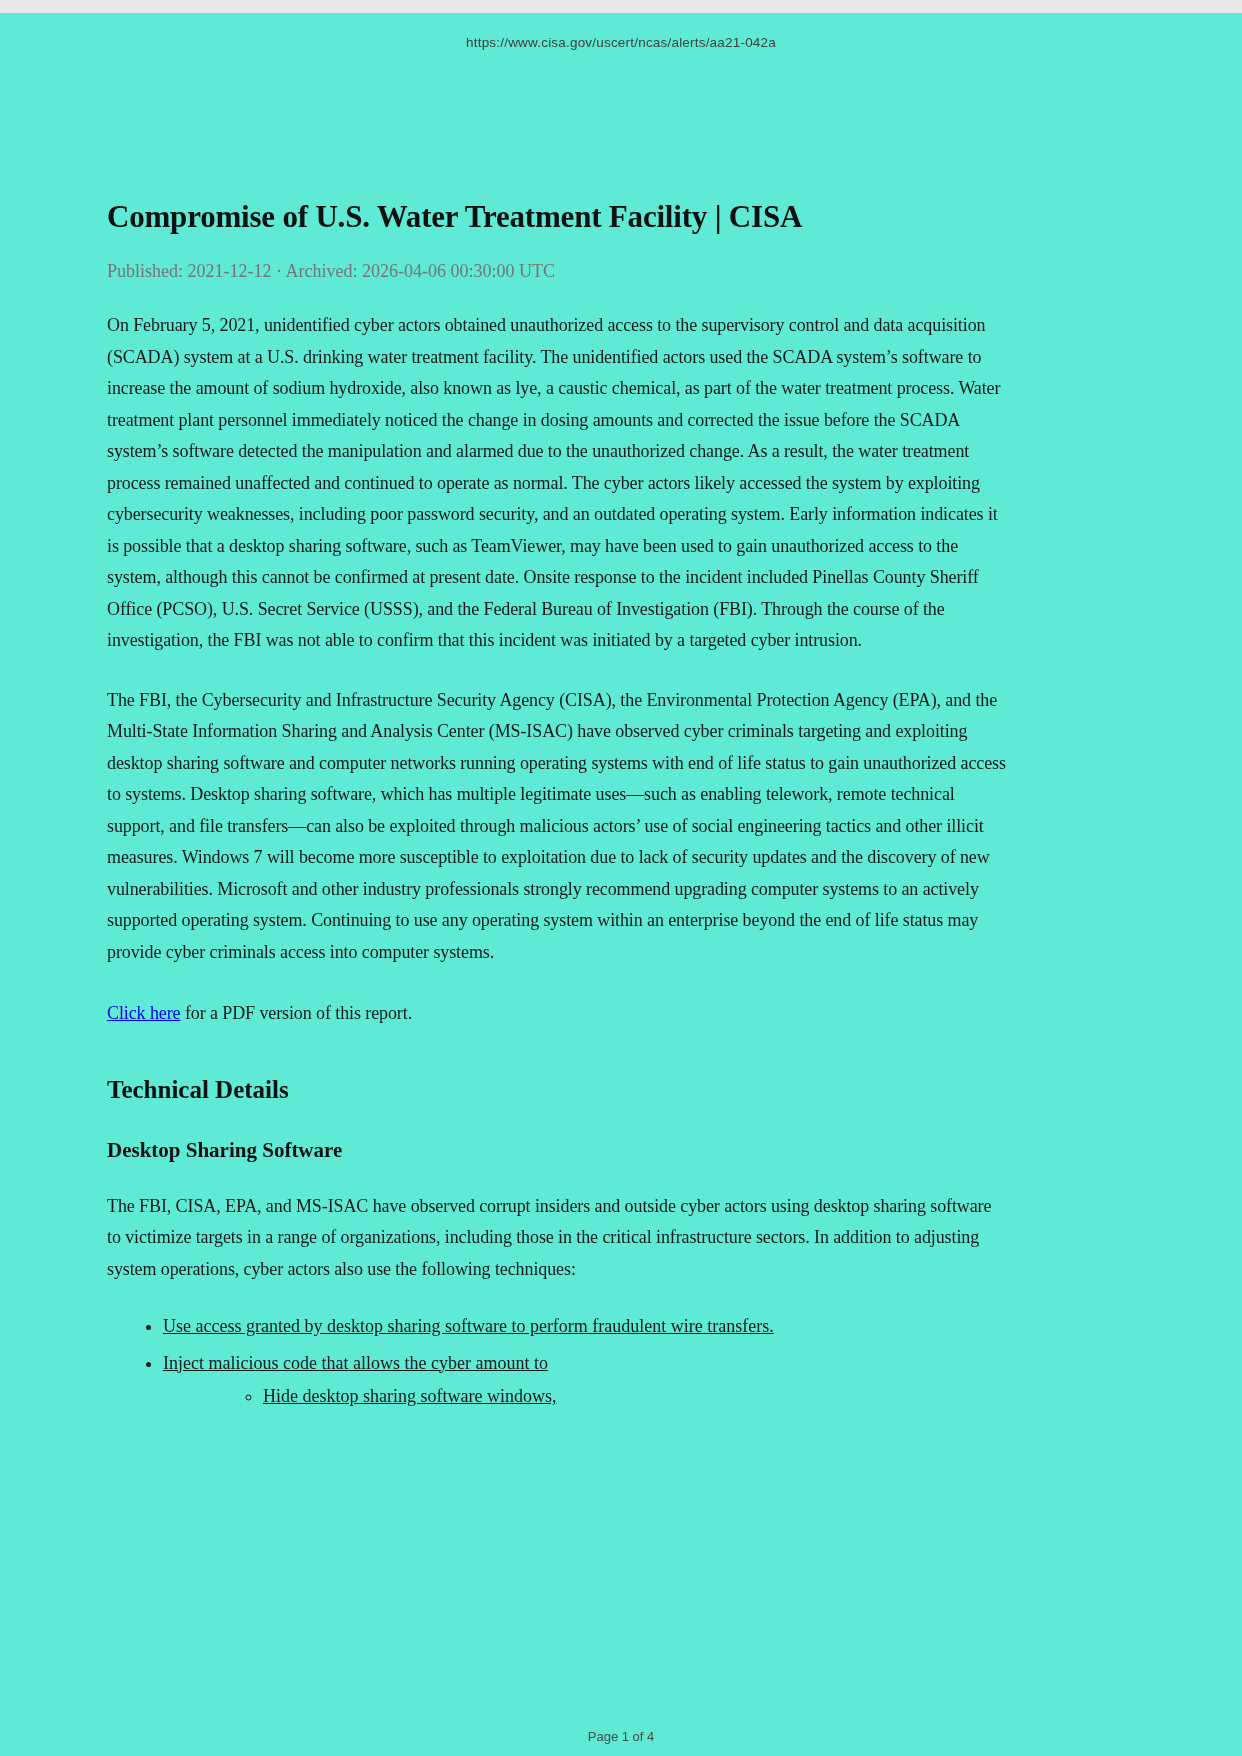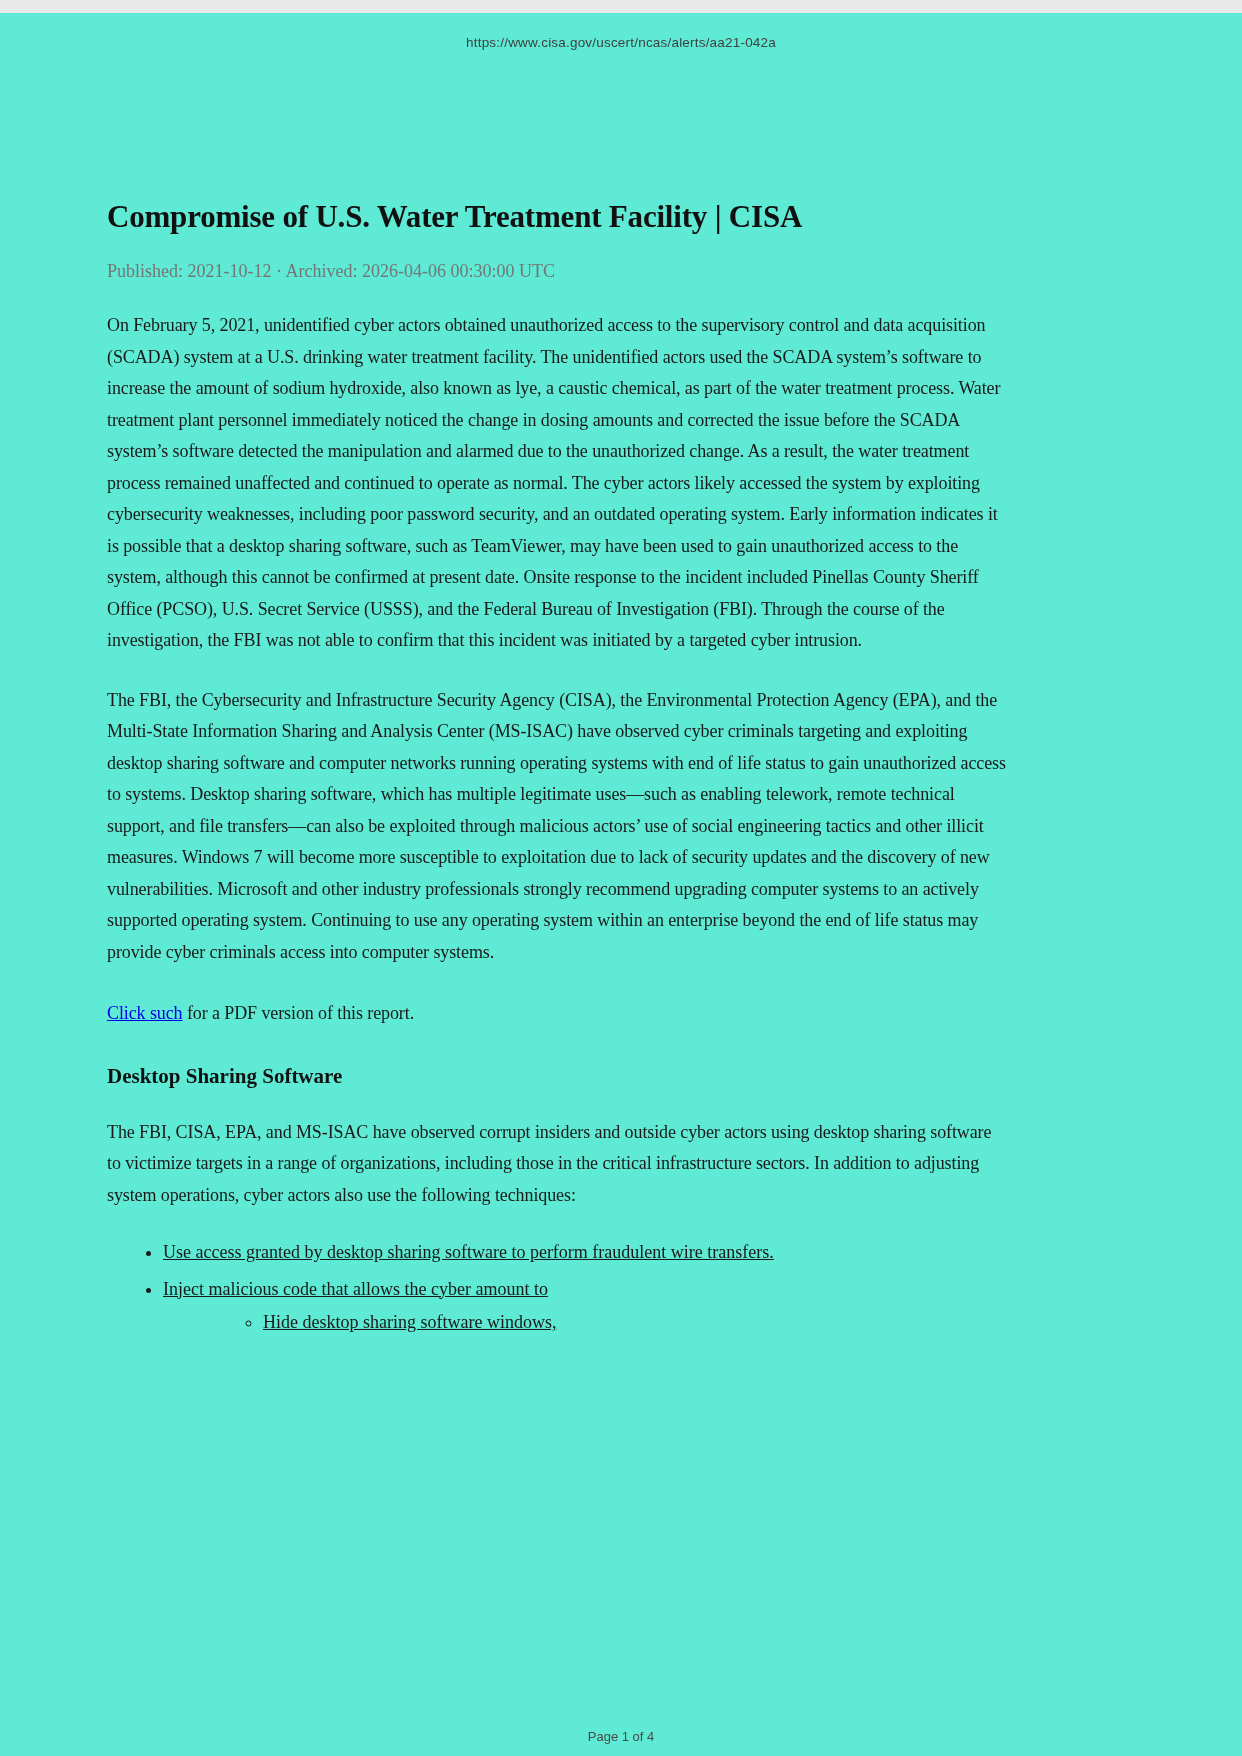--- a/index.html
+++ b/index.html
@@ -96,29 +96,30 @@
 <body>
 
 <div class="page">
 
   <div class="print-header">https://www.cisa.gov/uscert/ncas/alerts/aa21-042a</div>
 
   <div class="content">
 
     <h1 class="article-title">Compromise of U.S. Water Treatment Facility | CISA</h1>
 
-    <div class="article-meta">Published: 2021-10-12 · Archived: 2026-04-06 00:30:00 UTC</div>
+    <div class="article-meta">Published: 2021-12-12 · Archived: 2026-04-06 00:30:00 UTC</div>
 
 
     <p class="body-para">On February 5, 2021, unidentified cyber actors obtained unauthorized access to the supervisory control and data acquisition (SCADA) system at a U.S. drinking water treatment facility. The unidentified actors used the SCADA system’s software to increase the amount of sodium hydroxide, also known as lye, a caustic chemical, as part of the water treatment process. Water treatment plant personnel immediately noticed the change in dosing amounts and corrected the issue before the SCADA system’s software detected the manipulation and alarmed due to the unauthorized change. As a result, the water treatment process remained unaffected and continued to operate as normal. The cyber actors likely accessed the system by exploiting cybersecurity weaknesses, including poor password security, and an outdated operating system. Early information indicates it is possible that a desktop sharing software, such as TeamViewer, may have been used to gain unauthorized access to the system, although this cannot be confirmed at present date. Onsite response to the incident included Pinellas County Sheriff Office (PCSO), U.S. Secret Service (USSS), and the Federal Bureau of Investigation (FBI). Through the course of the investigation, the FBI was not able to confirm that this incident was initiated by a targeted cyber intrusion.</p>
 
     <p class="body-para">The FBI, the Cybersecurity and Infrastructure Security Agency (CISA), the Environmental Protection Agency (EPA), and the Multi-State Information Sharing and Analysis Center (MS-ISAC) have observed cyber criminals targeting and exploiting desktop sharing software and computer networks running operating systems with end of life status to gain unauthorized access to systems. Desktop sharing software, which has multiple legitimate uses—such as enabling telework, remote technical support, and file transfers—can also be exploited through malicious actors’ use of social engineering tactics and other illicit measures. Windows 7 will become more susceptible to exploitation due to lack of security updates and the discovery of new vulnerabilities. Microsoft and other industry professionals strongly recommend upgrading computer systems to an actively supported operating system. Continuing to use any operating system within an enterprise beyond the end of life status may provide cyber criminals access into computer systems.</p>
 
-    <p class="body-para pdf-line"><a class="doc-link">Click such</a><span> for a PDF version of this report.</span></p>
+    <p class="body-para pdf-line"><a class="doc-link">Click here</a><span> for a PDF version of this report.</span></p>
 
+    <h2 class="section-heading">Technical Details</h2>
 
     <h3 class="sub-heading">Desktop Sharing Software</h3>
 
     <p class="body-para">The FBI, CISA, EPA, and MS-ISAC have observed corrupt insiders and outside cyber actors using desktop sharing software to victimize targets in a range of organizations, including those in the critical infrastructure sectors. In addition to adjusting system operations, cyber actors also use the following techniques:</p>
 
     <ul class="bullet-list">
       <li>Use access granted by desktop sharing software to perform fraudulent wire transfers.</li>
       <li><span>Inject malicious code that allows the cyber amount to</span>
         <ul class="sub-bullet-list">
           <li>Hide desktop sharing software windows,</li>

